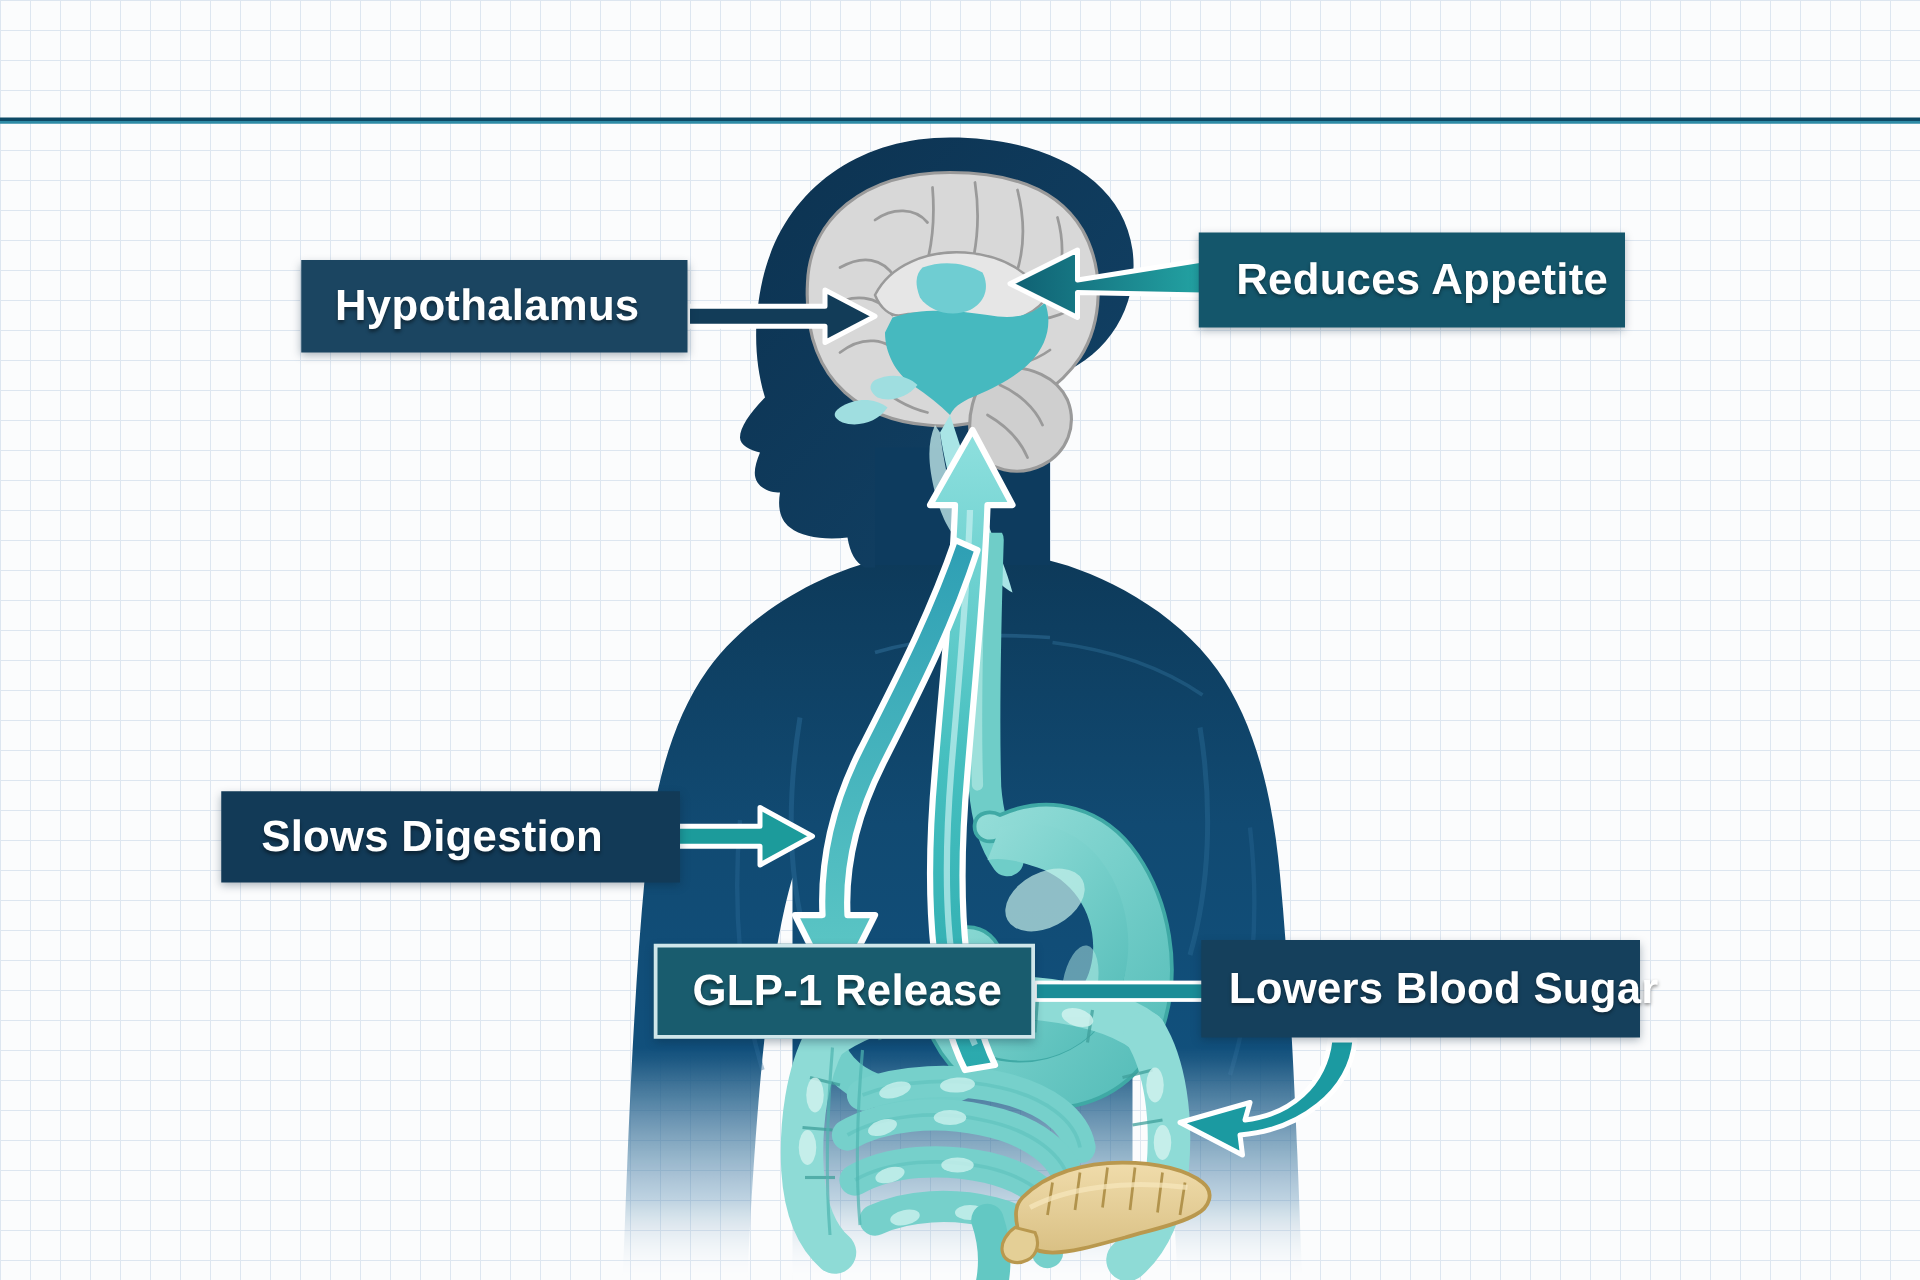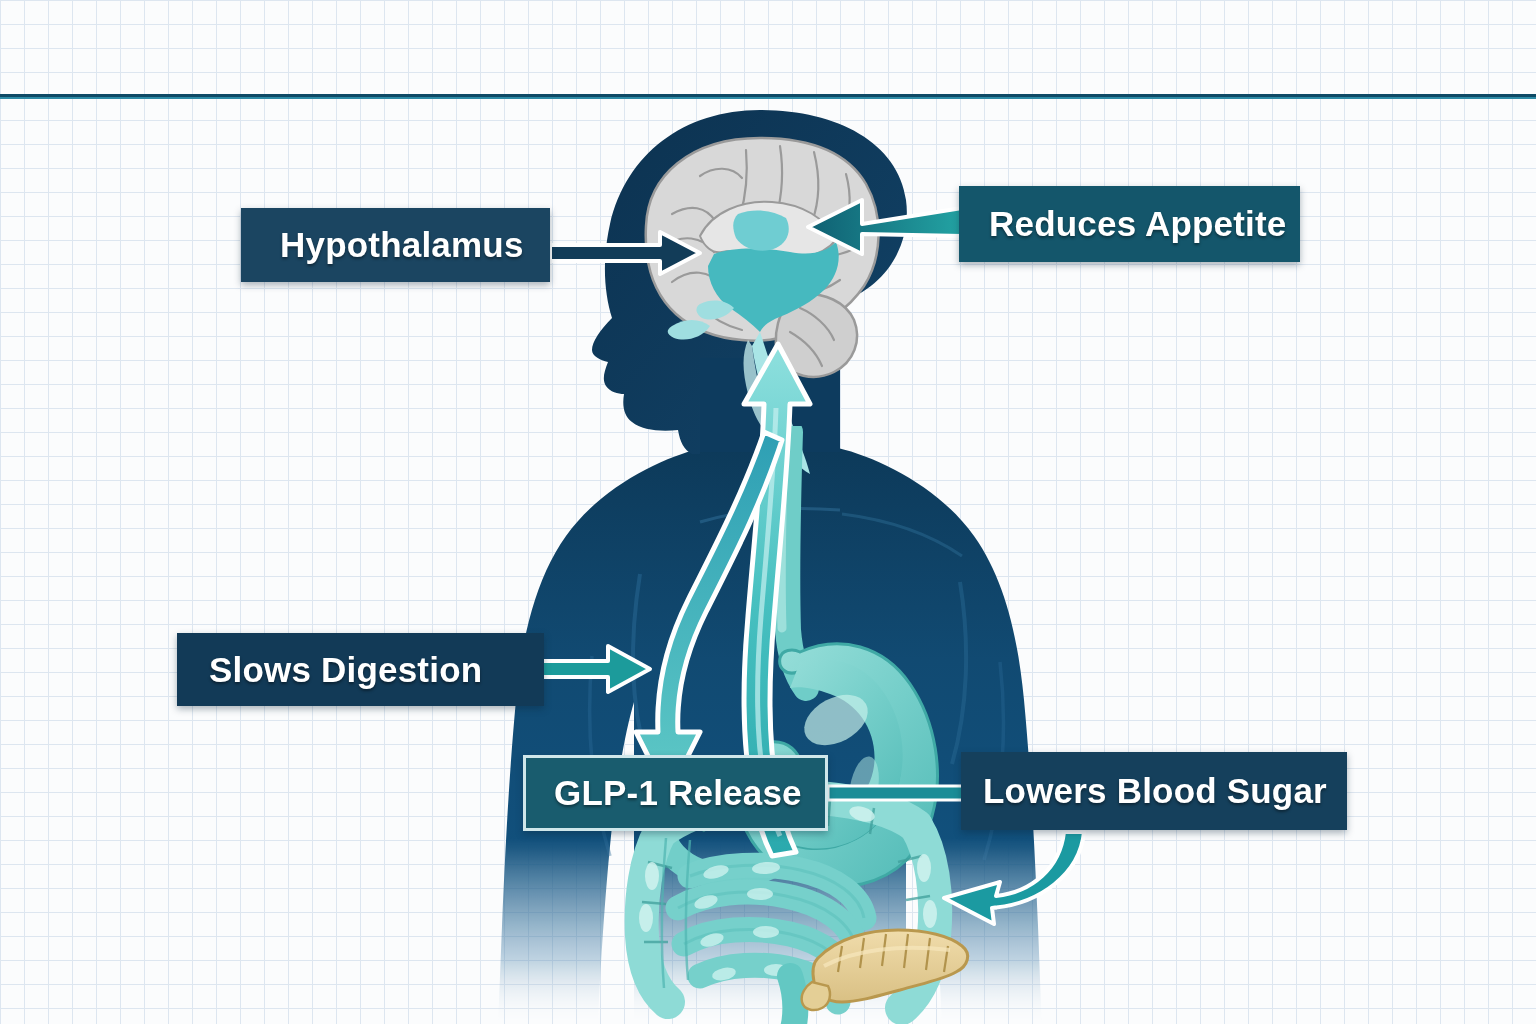--- a/index.html
+++ b/index.html
@@ -56,37 +56,37 @@
     box-shadow:0 3px 7px rgba(10,35,55,0.34);
     letter-spacing:0.2px;
   }
   .label span {
     text-shadow:0 2px 3px rgba(0,0,0,0.42);
     display:block;
   }
 
   #lbl-hypothalamus {
     left:241px; top:208px; width:309px; height:74px;
-    background:#1b4561; padding-left:39px; font-size:35px;
+    background:#1b4561; padding-left:27px; font-size:35px;
   }
   #lbl-reduces {
     left:959px; top:186px; width:341px; height:76px;
     background:#14566b; padding-left:30px; font-size:35px;
   }
   #lbl-slows {
     left:177px; top:633px; width:367px; height:73px;
     background:#123a57; padding-left:32px; font-size:35px;
   }
   #lbl-glp1 {
     left:523px; top:755px; width:305px; height:76px;
     background:#195c6e; padding-left:28px; font-size:35px;
     border:3px solid #cfe6ea;
   }
   #lbl-lowers {
-    left:961px; top:752px; width:386px; height:78px;
+    left:961px; top:752px; width:351px; height:78px;
     background:#15405c; padding-left:22px; font-size:35px;
   }
 </style>
 </head>
 <body>
 
 <div id="page">
 
   <div id="title-rule"></div>
 

